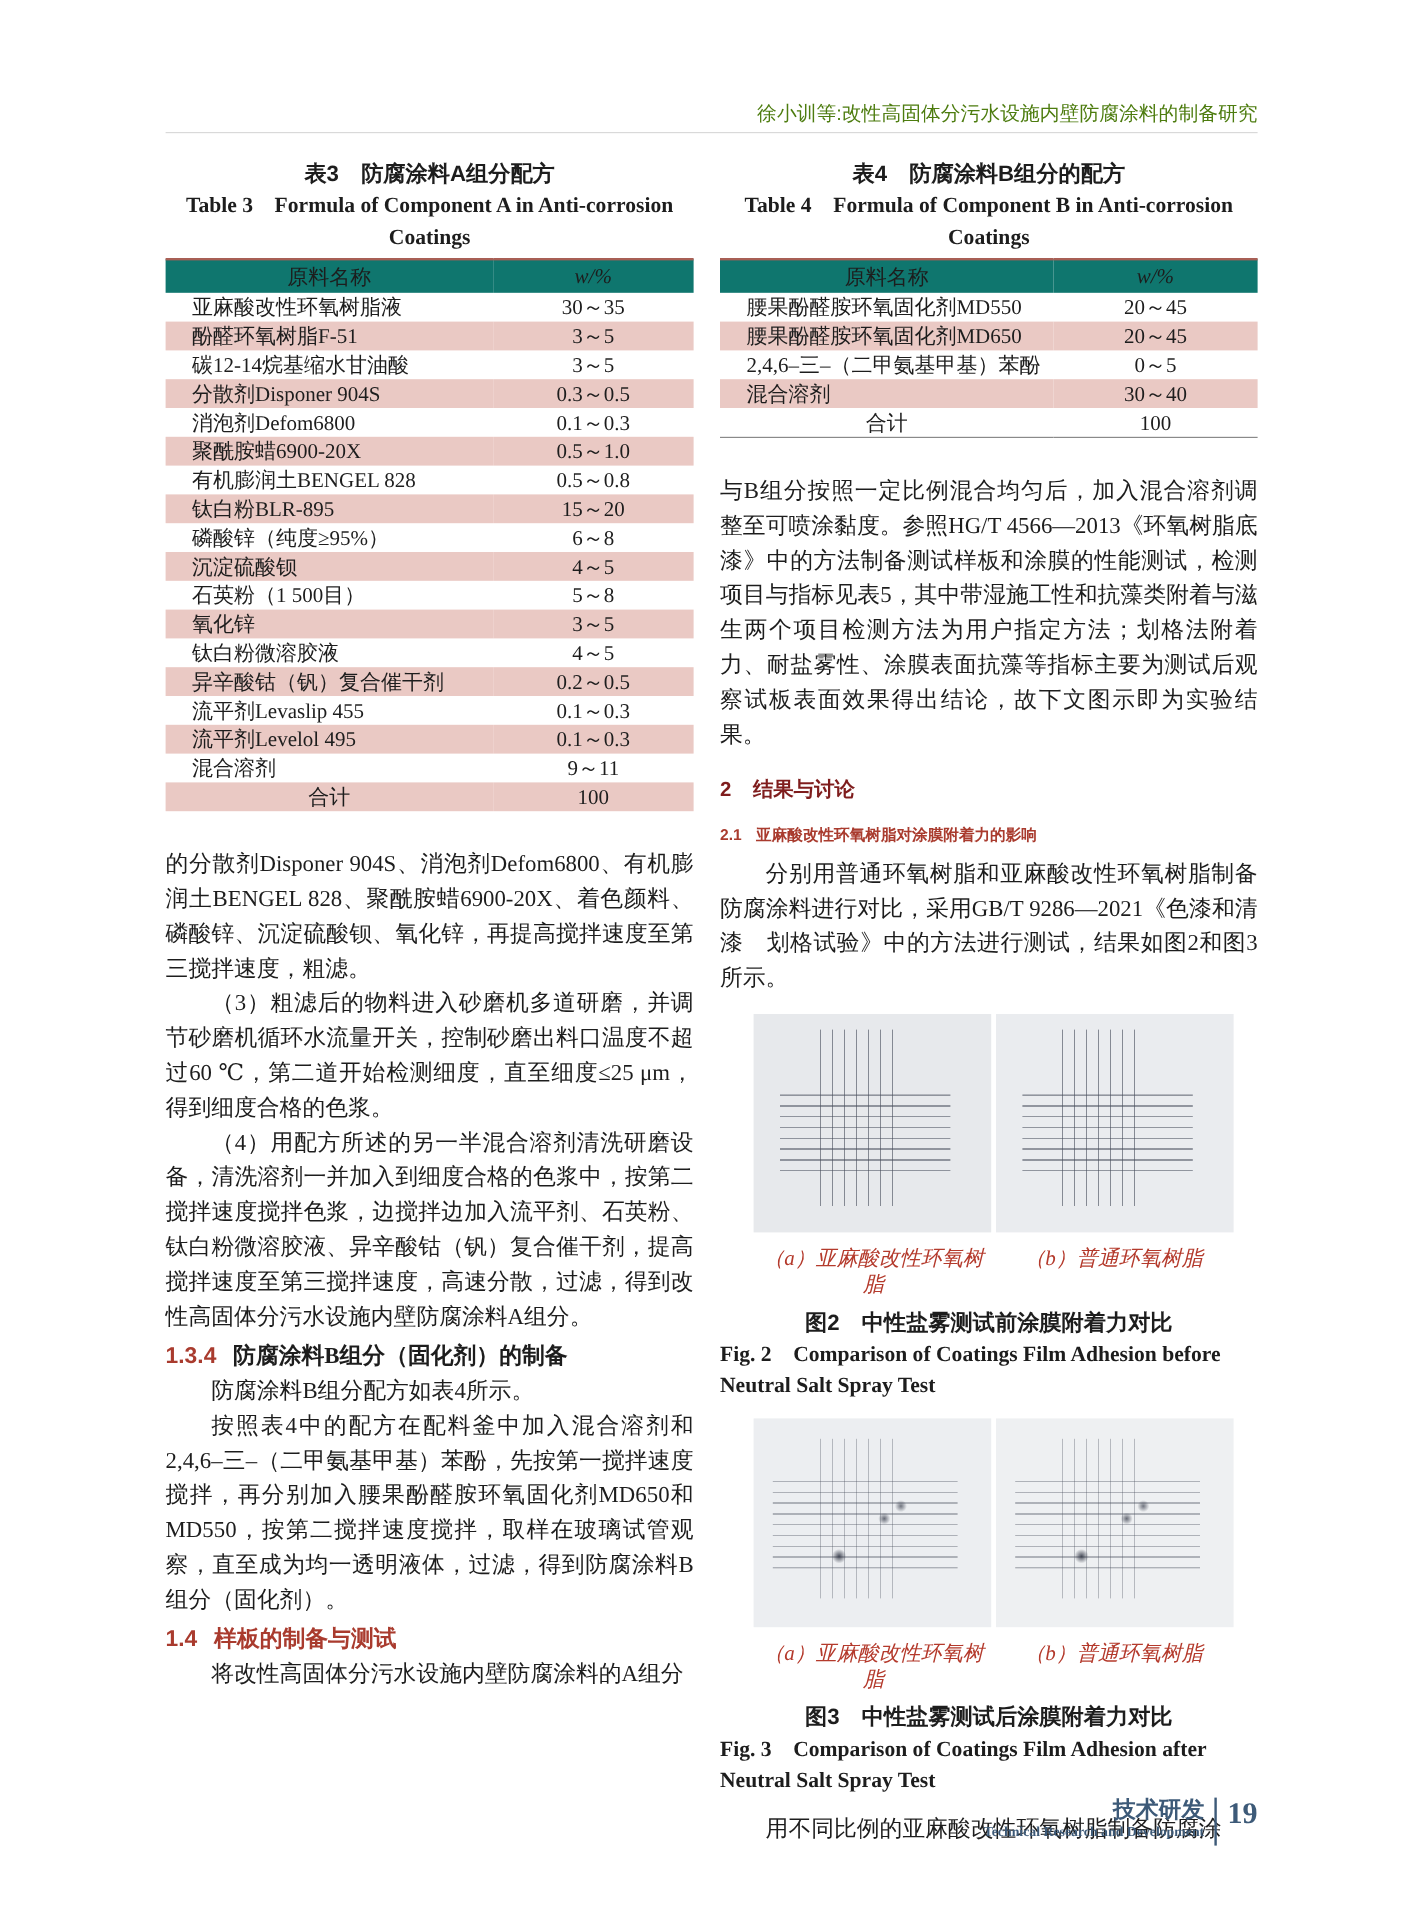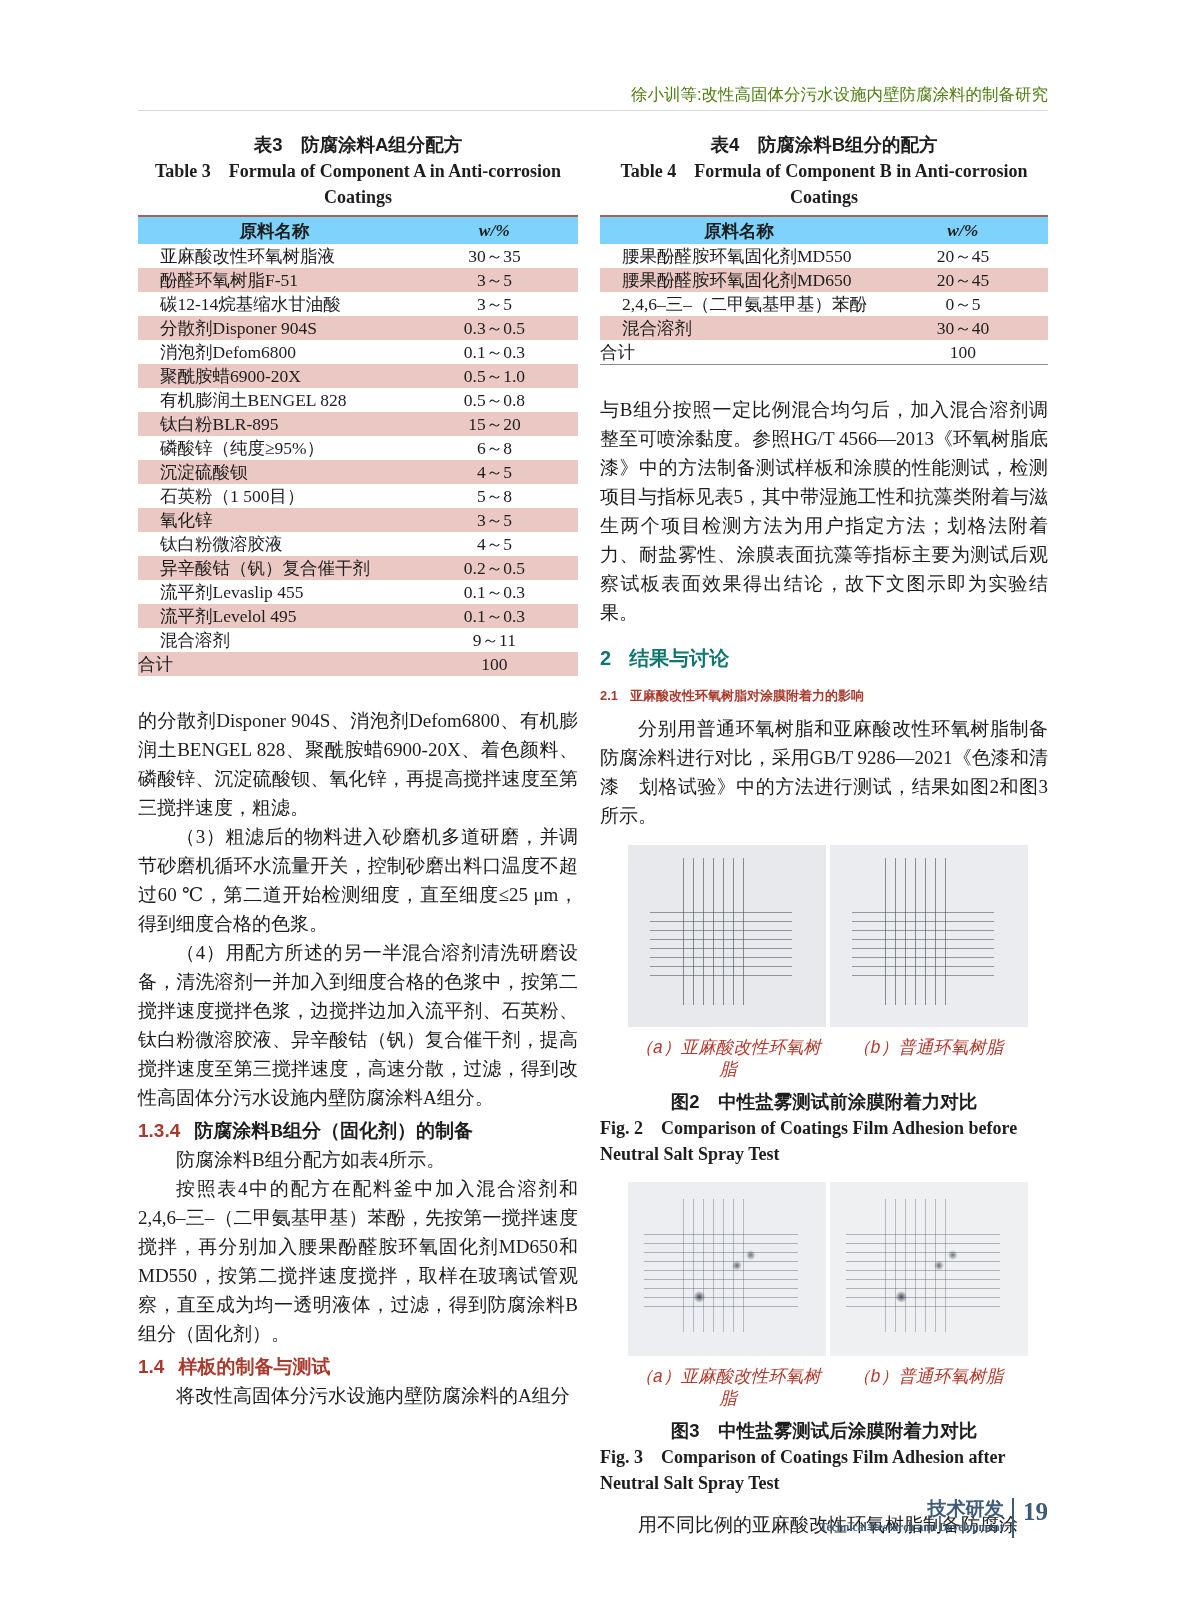--- a/index.html
+++ b/index.html
@@ -23,44 +23,44 @@
   .col-right { left:600px; width:448px; }
 
   
   .tbl-title-cn { text-align:center; font-weight:bold; font-size:18.5px; line-height:26px; margin-top:4px;
                   font-family:"Liberation Sans","DejaVu Sans",sans-serif; }
   .tbl-title-en { text-align:center; font-weight:bold; font-size:18px; line-height:26px; }
 
   
   table.formula { width:100%; border-collapse:collapse; margin-top:5px; font-size:17.5px; }
   table.formula th {
-    background:#7dd3fc; border-top:2px solid #a85f55; height:28px;
-    font-weight:bold; font-size:17.5px;
+    background:#0f766e; border-top:2px solid #a85f55; height:28px;
+    font-weight:normal; font-size:17.5px;
   }
   table.formula th.val { font-style:italic; }
   table.formula td { height:14px; padding:0; }
   table.formula td.name { text-align:left; padding-left:22px; }
   table.formula td.val  { text-align:center; }
   table.formula tbody tr:nth-child(even) td { background:#eac9c4; }
-  table.formula tbody tr:last-child td.name { padding-left:0; }
+  table.formula tbody tr:last-child td.name { text-align:center; padding-left:0; }
   table.formula.bordered-bottom { border-bottom:1.5px solid #8a8a8a; }
 
   
   .para { font-size:19px; line-height:29px; text-align:justify; margin:0; }
   .para.indent { text-indent:2em; }
   .mt-table { margin-top:30px; }
 
   .sub-head { font-size:19px; line-height:29px; margin:4px 0 0 0;
               font-family:"Liberation Sans","DejaVu Sans",sans-serif; }
   .sub-head .num { color:#a93b2e; margin-right:14px; }
   .sub-head .txt-black { color:#1d1d1d; font-family:"Liberation Serif","DejaVu Serif",serif; }
   .sub-head.all-red { font-weight:bold; }
   .sub-head.all-red .txt-red { color:#a93b2e; }
 
-  .sec-head { color:#0f766e; font-weight:bold; font-size:20px; line-height:34px; margin:14px 0 2px 0;
+  .sec-head { color:#7f1d1d; font-weight:bold; font-size:17px; line-height:34px; margin:14px 0 2px 0;
               font-family:"Liberation Sans","DejaVu Sans",sans-serif; }
   .sec-head .num { margin-right:18px; }
   .sec-sub { color:#a93b2e; font-weight:bold; font-size:13px; line-height:27px; margin:7px 0 5px 0;
              font-family:"Liberation Sans","DejaVu Sans",sans-serif; }
   .sec-sub .num { margin-right:12px; }
 
   
   .fig-row { display:flex; gap:4px; margin:15px 20px 0 28px; }
   .panel { flex:1; height:182px; position:relative; overflow:hidden; }
   .panel.f2a { background:#e7e9ec; }
@@ -74,21 +74,21 @@
   .panel.f3a .vlines, .panel.f3b .vlines { opacity:.55; top:10%; height:76%; }
   .panel.f3a .hlines, .panel.f3b .hlines { opacity:.7; top:30%; height:42%; width:78%; left:8%; }
   .panel.f3a::after, .panel.f3b::after {
     content:""; position:absolute; inset:0;
     background-image:
       radial-gradient(circle 5px at 36% 66%, rgba(45,50,65,.85), transparent 6px),
       radial-gradient(circle 4px at 55% 48%, rgba(45,50,65,.7), transparent 5px),
       radial-gradient(circle 4px at 62% 42%, rgba(45,50,65,.65), transparent 5px);
   }
   .panel-labels { display:flex; margin:10px 20px 0 28px; color:#b43a2c; font-style:italic;
-                  font-size:17.5px; line-height:22px;font-family:Liberation Mono, monospace; }
+                  font-size:17.5px; line-height:22px; }
   .panel-labels span { flex:1; text-align:center; }
   .fig-cap-cn { text-align:center; font-weight:bold; font-size:18.5px; line-height:26px; margin-top:8px;
                 font-family:Liberation Sans, sans-serif; }
   .fig-cap-en { text-align:left; font-weight:bold; font-size:18px; line-height:26px; }
   .after-fig { margin-top:14px; }
 
   
   .footer { position:absolute; top:1498px; right:139px; display:flex; align-items:flex-start; color:#3d5a78; }
   .footer .f-left { text-align:right; }
   .footer .f-cn { font-weight:bold; font-size:19px; line-height:22px;

